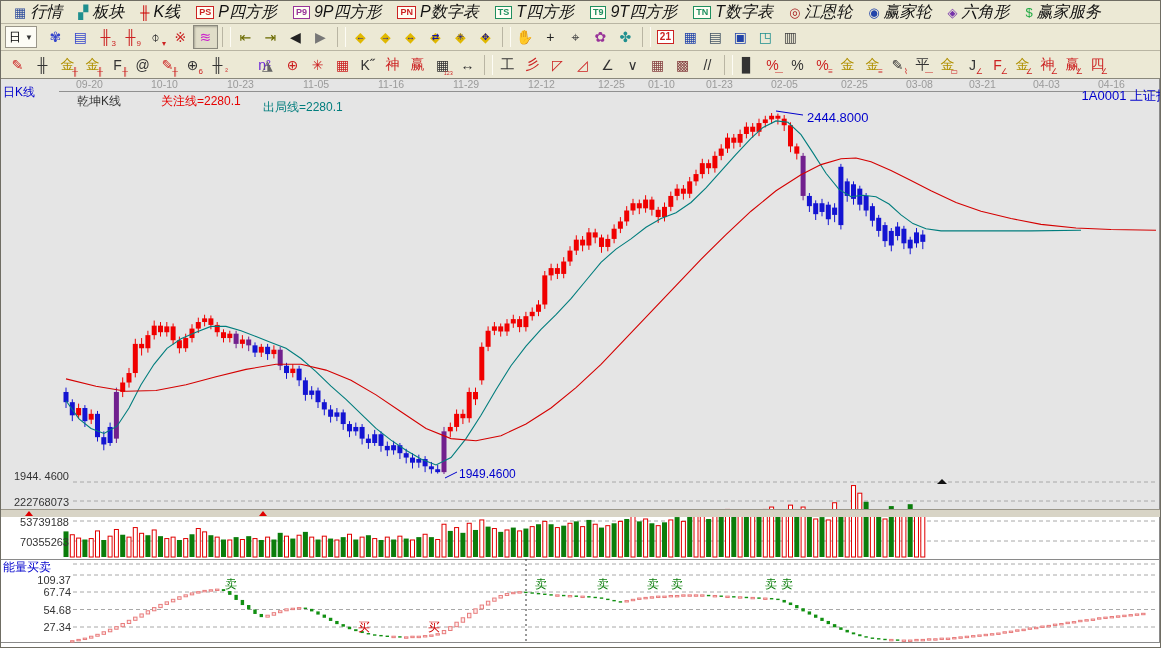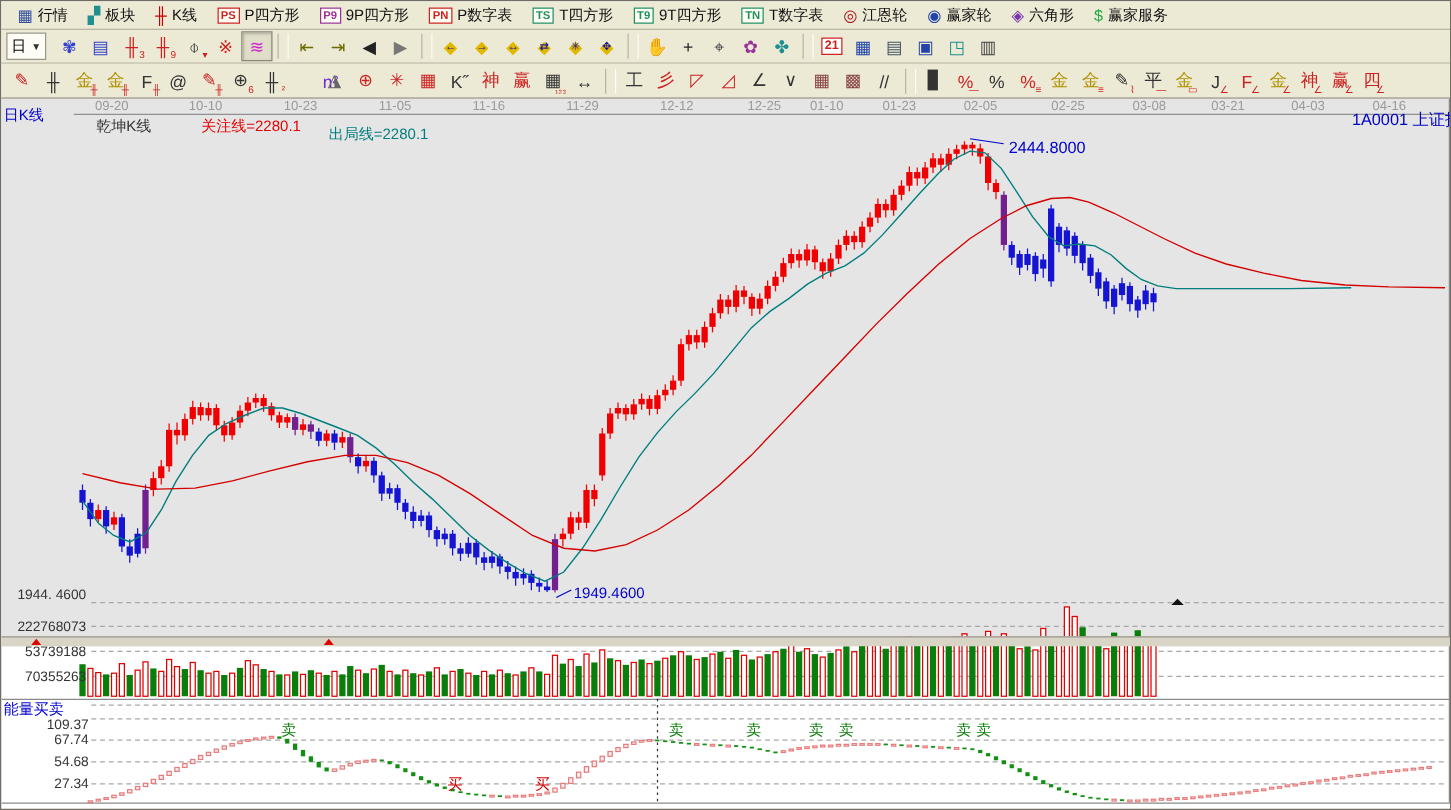--- a/index.html
+++ b/index.html
@@ -4,21 +4,21 @@
 <style>
   html,body{margin:0;padding:0;background:#888;}
   .app{position:relative;width:1161px;height:648px;background:#fff;overflow:hidden;
        font-family:"Liberation Sans","DejaVu Sans",sans-serif;border:1px solid #6f6d63;box-sizing:border-box;}
   
   .menubar{position:absolute;left:0;top:0;width:100%;height:23px;background:#ece9d5;
            border-bottom:1px solid #b9b5a3;display:flex;align-items:center;padding-left:6px;box-sizing:border-box;gap:2px;}
   .mitem{display:flex;align-items:center;gap:4px;padding:1px 7px;height:19px;cursor:default;}
   .micon{font-size:13px;line-height:13px;}
   .mbadge{font-size:9px;font-weight:bold;border:1px solid;padding:0 2px;line-height:11px;background:#fffef4;}
-  .mlabel{font-size:12px;color:#111;white-space:nowrap;}
+  .mlabel{font-size:16px;color:#111;white-space:nowrap;font-style:italic;}
   
   .toolbar{position:absolute;left:0;width:100%;background:#ece9d5;display:flex;align-items:center;
            padding-left:4px;box-sizing:border-box;}
   .tb1{top:23px;height:27px;border-bottom:1px solid #b9b5a3;}
   .tb2{top:50px;height:28px;border-bottom:1px solid #8a887c;}
   .tbtn{width:23px;height:22px;display:flex;align-items:center;justify-content:center;position:relative;
         font-size:14px;color:#333;cursor:default;border:1px solid transparent;}
   .tbtn.sel{border:1px solid #8a887c;background:#e0ddc8;box-shadow:inset 1px 1px 2px rgba(0,0,0,.25);}
   .tsep{width:7px;height:20px;border-left:1px solid #b9b5a3;border-right:1px solid #fdfcf5;margin:0 2px 0 4px;}
   .tsub{position:absolute;right:1px;bottom:0;font-size:8px;line-height:8px;color:#c22;}

